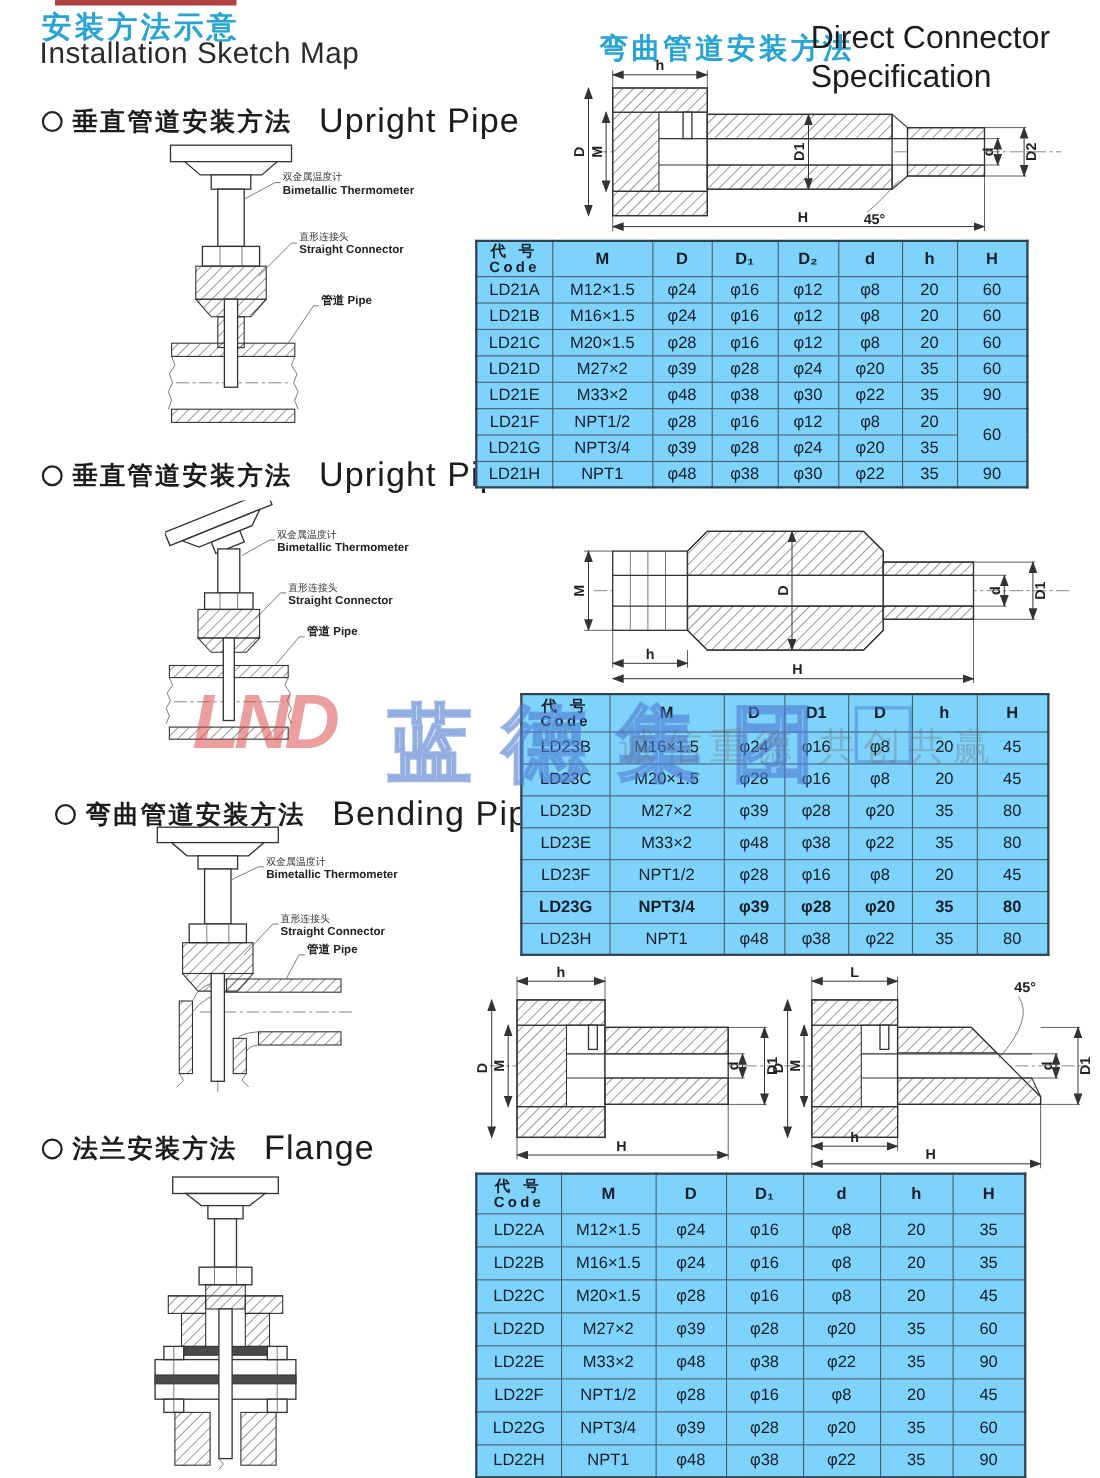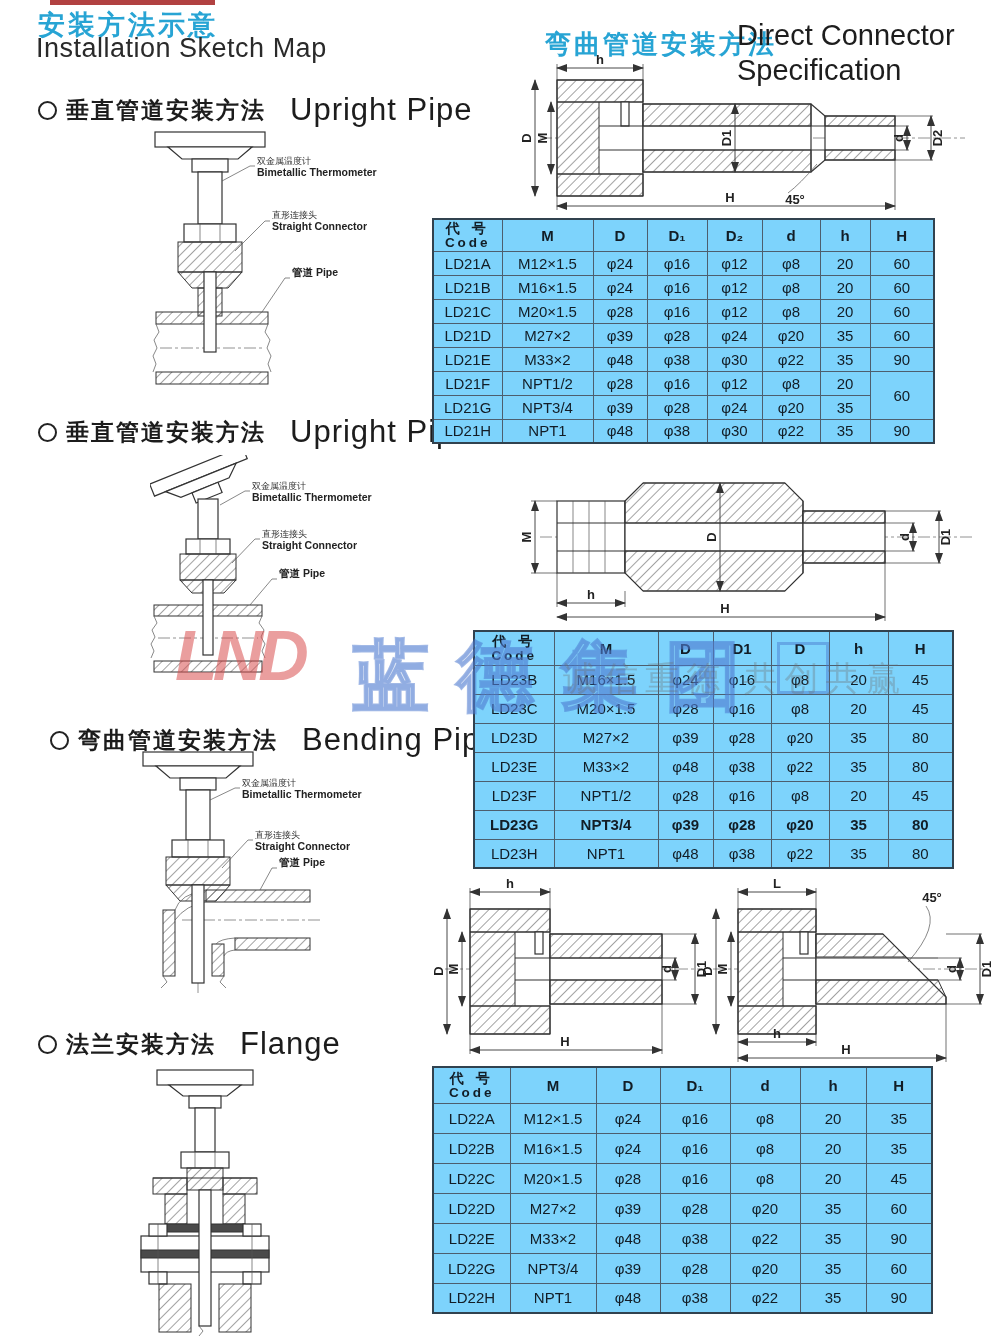--- a/index.html
+++ b/index.html
@@ -655,20 +655,29 @@
         <tr style="height: 30px;">
           <td>LD22E</td>
           <td>M33×2</td>
           <td>φ48</td>
           <td>φ38</td>
           <td>φ22</td>
           <td>35</td>
           <td>90</td>
         </tr>
         <tr style="height: 30px;">
+          <td>LD22F</td>
+          <td>NPT1/2</td>
+          <td>φ28</td>
+          <td>φ16</td>
+          <td>φ8</td>
+          <td>20</td>
+          <td>45</td>
+        </tr>
+        <tr style="height: 30px;">
           <td>LD22G</td>
           <td>NPT3/4</td>
           <td>φ39</td>
           <td>φ28</td>
           <td>φ20</td>
           <td>35</td>
           <td>60</td>
         </tr>
         <tr style="height: 30px;">
           <td>LD22H</td>

